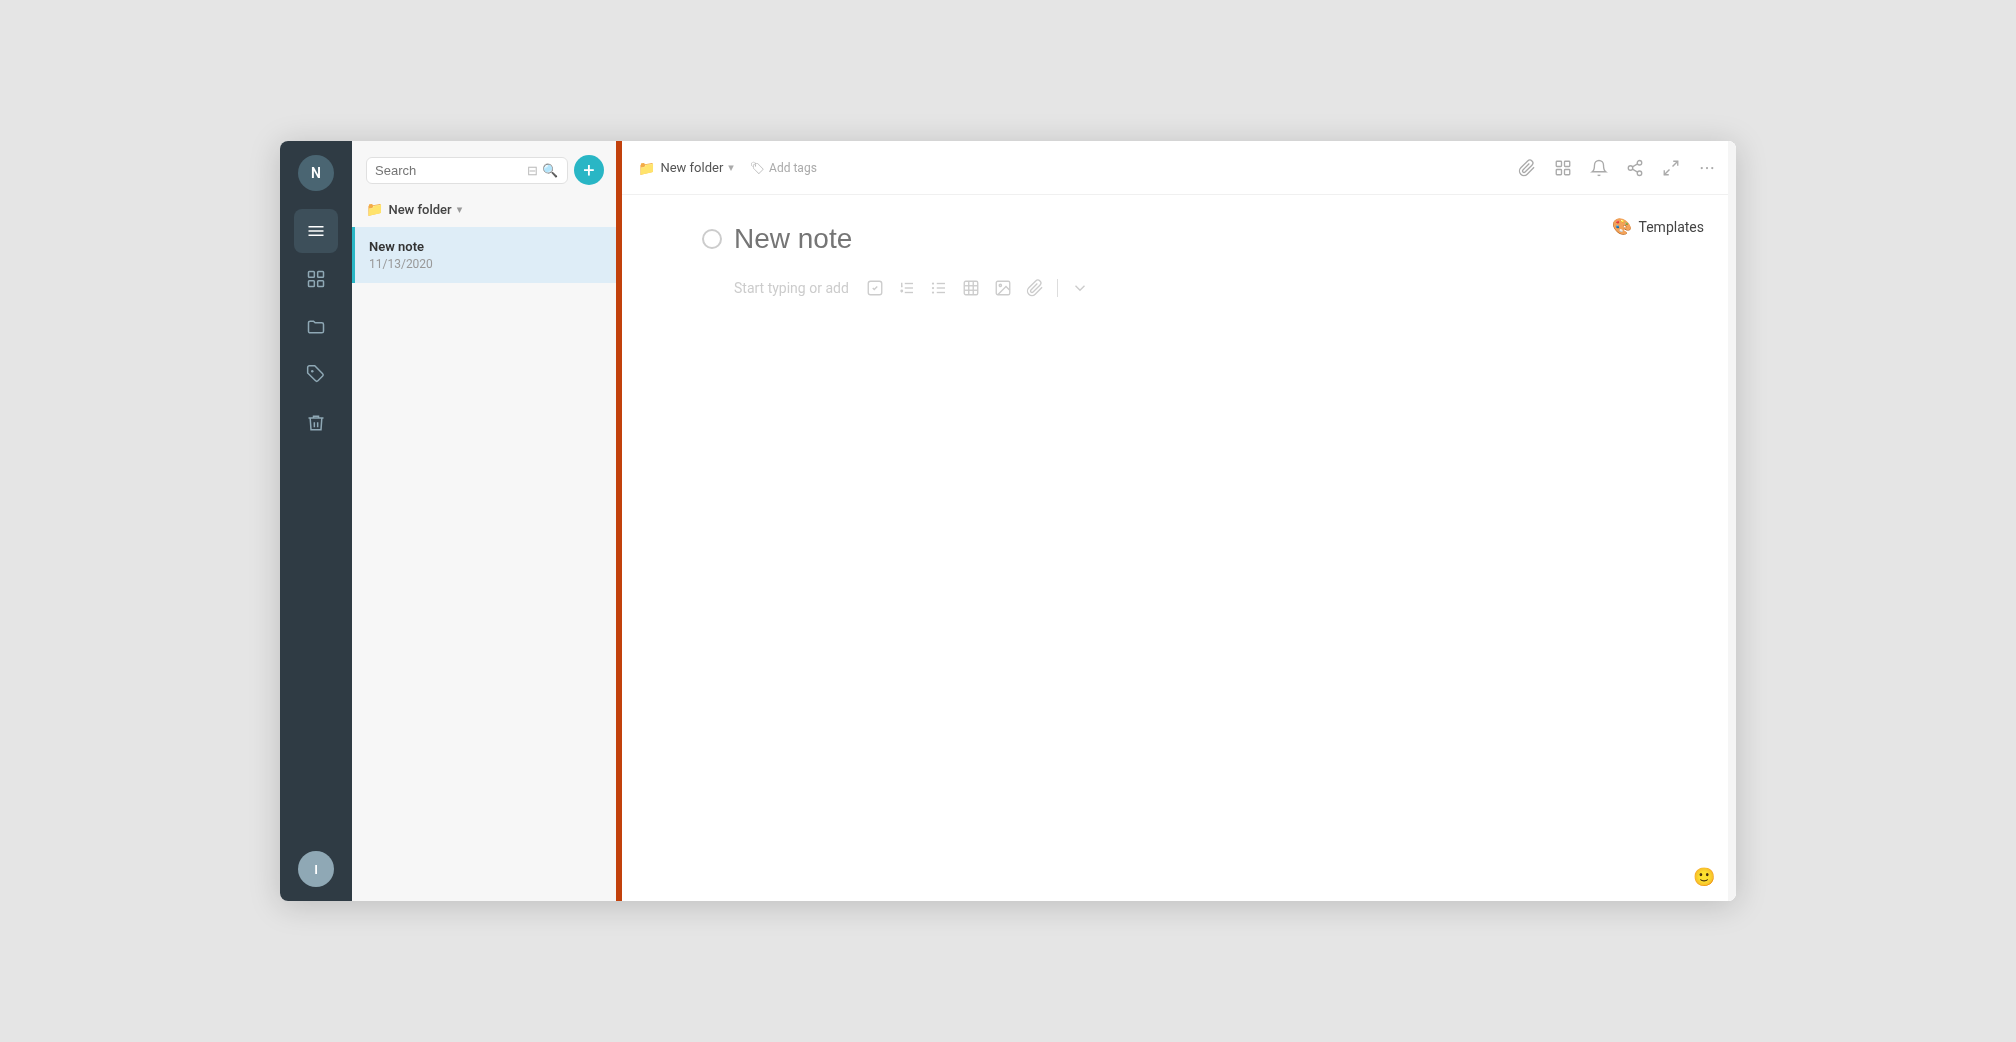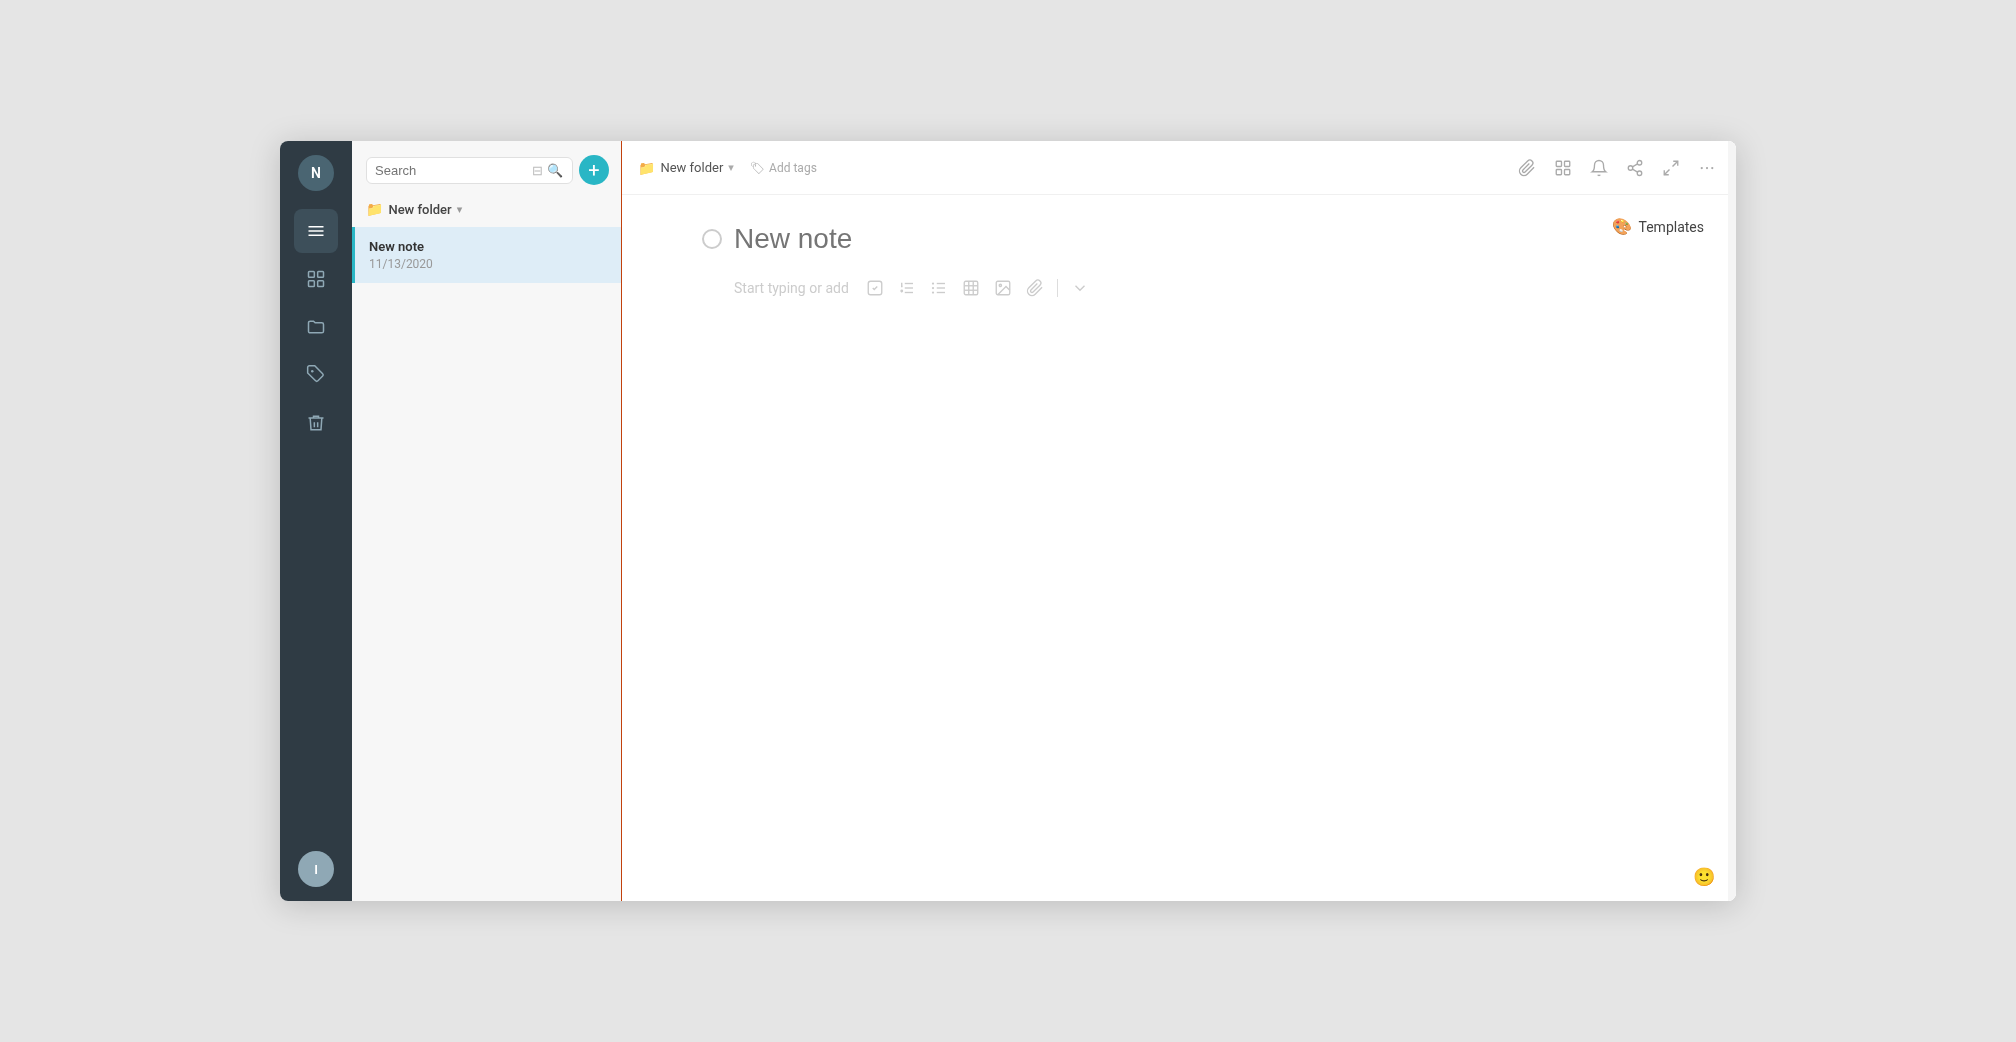--- a/index.html
+++ b/index.html
@@ -83,21 +83,21 @@
       align-items: center;
       justify-content: center;
       margin-top: 8px;
       cursor: pointer;
     }
 
     
     .middle-panel {
       width: 270px;
       background: #f7f7f7;
-      border-right: 1px solid #c2410c;
+      border-right: 6px solid #c2410c;
       display: flex;
       flex-direction: column;
       flex-shrink: 0;
     }
 
     .middle-panel .search-bar {
       display: flex;
       align-items: center;
       padding: 14px 12px 10px 14px;
       gap: 6px;

